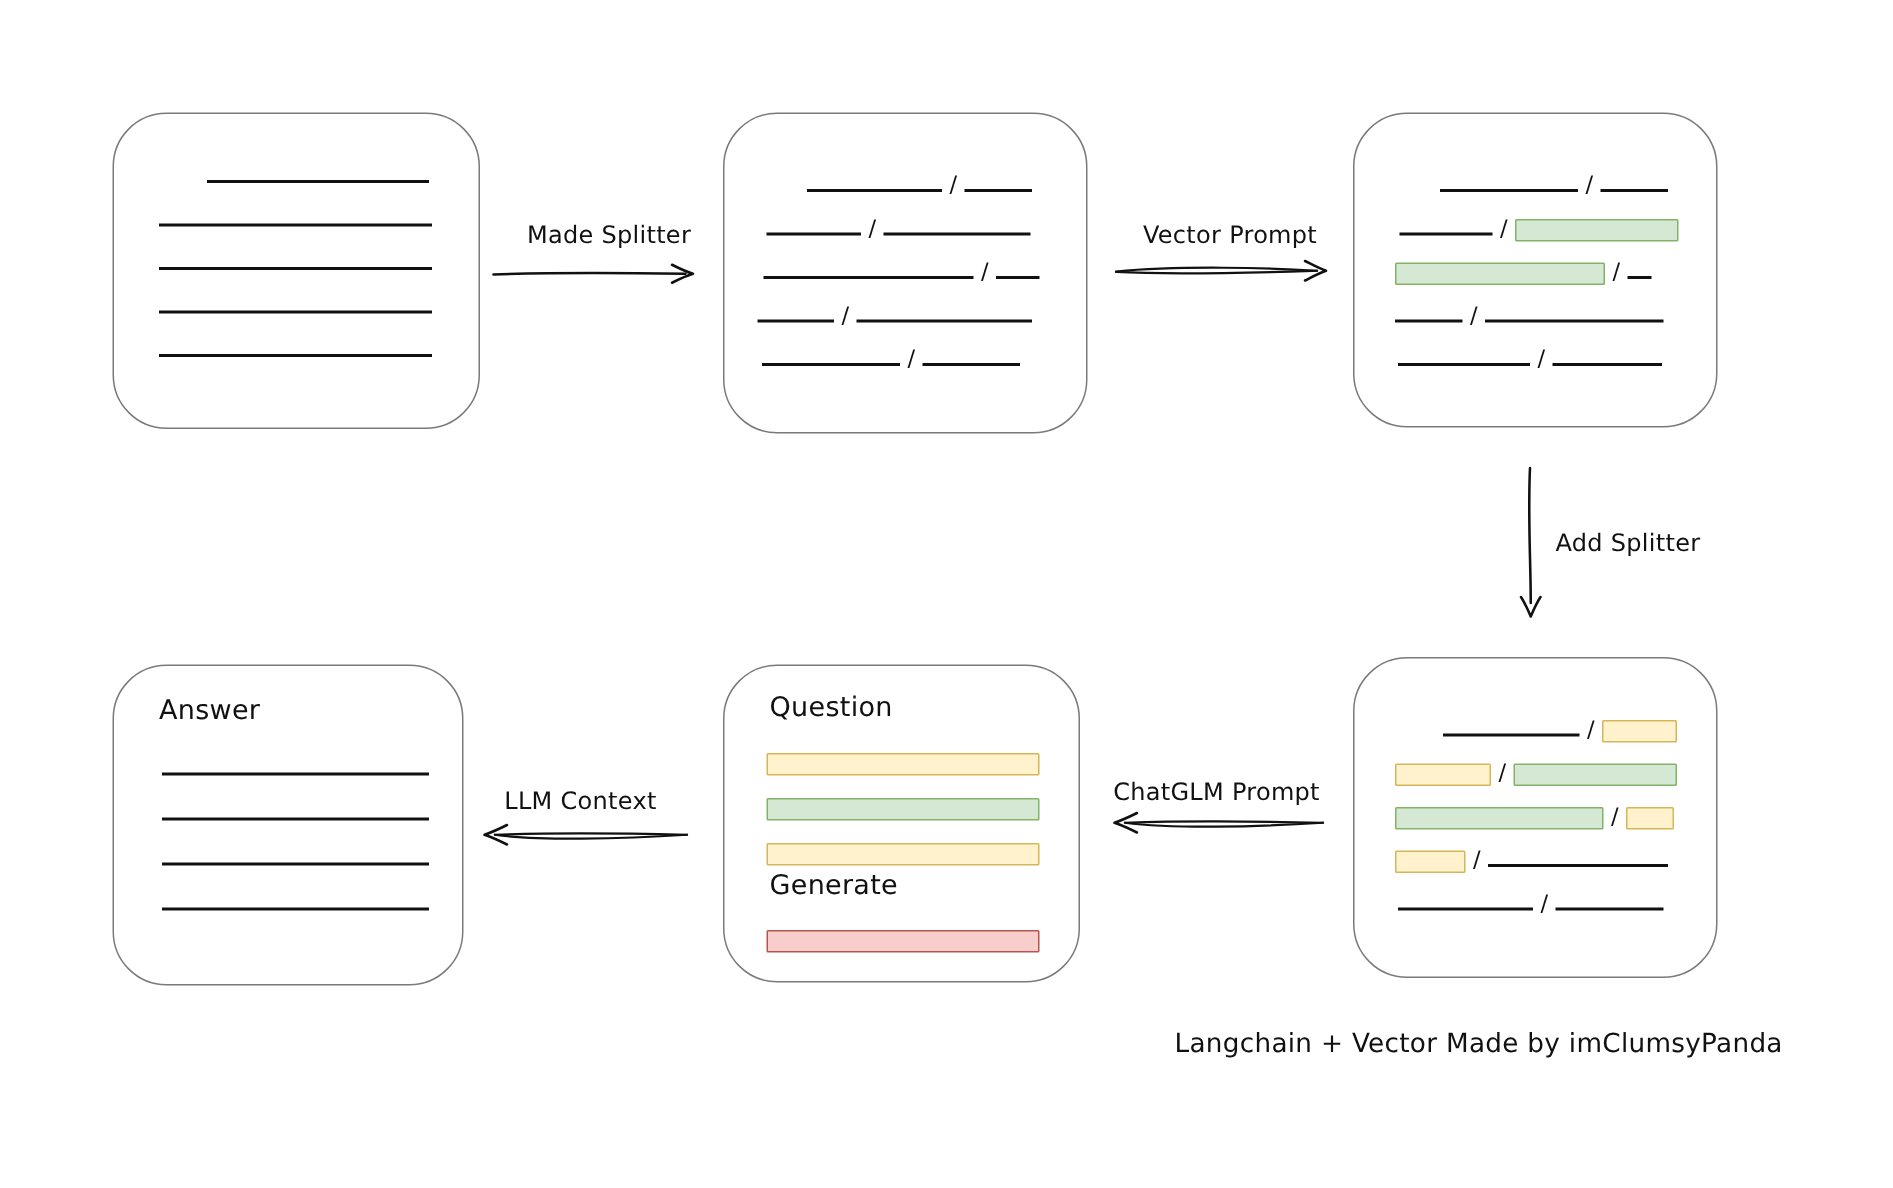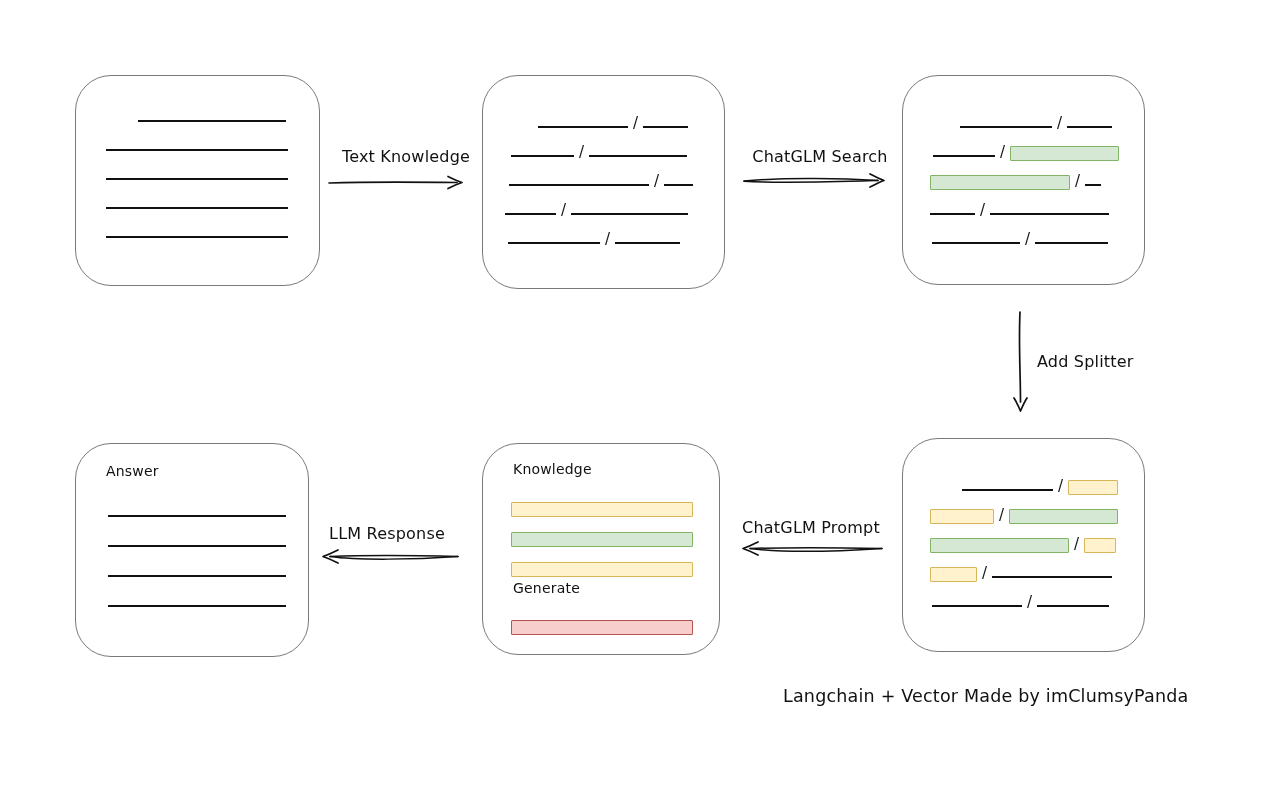--- a/index.html
+++ b/index.html
@@ -17,21 +17,21 @@
   .rows { position:absolute; left:0; right:0; }
   .chunk-row { height:29px; display:flex; align-items:flex-end; }
   .rows-30 .chunk-row { height:30px; }
   .seg-line { height:0; border-bottom:2px solid var(--line-color,#111); margin-bottom:5px; flex:0 0 auto; }
   .seg-slash { font-size:15px; line-height:15px; margin:0 5px 2px 5px; flex:0 0 auto; }
   .seg-bar { height:13px; border:1.5px solid; margin-bottom:1px; flex:0 0 auto; border-radius:1px; }
   .bar-green  { background:var(--green-fill);  border-color:var(--green-border); }
   .bar-yellow { background:var(--yellow-fill); border-color:var(--yellow-border); }
   .bar-red    { background:var(--red-fill);    border-color:var(--red-border); }
   .arrow-label { position:absolute; font-size:16px; letter-spacing:0.2px; text-align:center; white-space:nowrap; }
-  .box-label { position:absolute; font-size:14px; letter-spacing:0.2px; white-space:nowrap;text-align:right; }
+  .box-label { position:absolute; font-size:18px; letter-spacing:0.2px; white-space:nowrap;text-align:right; }
   .arrow-svg { position:absolute; overflow:visible; }
   .arrow-svg path { stroke:#111; fill:none; stroke-linecap:round; }
   #caption { position:absolute; left:783px; top:686px; font-size:17.5px; letter-spacing:0.2px; white-space:nowrap; }
 </style>
 </head>
 <body>
 
 <div>
 
   <div class="box" style="left:75px;top:75px;width:243px;height:209px;">
@@ -138,21 +138,21 @@
         </div>
         <div class="chunk-row">
           <span class="seg-line" style="width: 90px; margin-left: 29px;"></span>
           <span class="seg-slash">/</span>
           <span class="seg-line" style="width: 72px;"></span>
         </div>
       </div>
   </div>
 
   <div class="box" style="left:482px;top:443px;width:236px;height:210px;">
-    <div class="box-label" style="left:30px;top:17px;">Knowledge</div>
+    <div class="box-label" style="left:30px;top:17px;">Question</div>
     <div class="rows rows-30" style="left:28px;top:44px;right:auto;">
         <div class="chunk-row">
           <span class="seg-bar bar-yellow" style="width: 180px;"></span>
         </div>
         <div class="chunk-row">
           <span class="seg-bar bar-green" style="width: 180px;"></span>
         </div>
         <div class="chunk-row">
           <span class="seg-bar bar-yellow" style="width: 180px;"></span>
         </div>
@@ -180,44 +180,44 @@
         <div class="chunk-row">
           <span class="seg-line" style="width: 178px;"></span>
         </div>
       </div>
   </div>
 
   <svg class="arrow-svg" style="left:326px;top:172px;" width="144" height="20">
     <path d="M3,11 C45,9.5 95,10 131,10.5" stroke-width="1.7"></path>
     <path d="M122,4.5 C126,6.5 131,9 136,10.5 M122,16.5 C126,14.5 131,12 136,10.5" stroke-width="1.7"></path>
   </svg>
-  <div class="arrow-label" style="left:332px;top:147px;width:148px;">Text Knowledge</div>
+  <div class="arrow-label" style="left:332px;top:147px;width:148px;">Made Splitter</div>
 
   <svg class="arrow-svg" style="left:741px;top:168px;" width="150" height="26">
     <path d="M3,13 C45,9 105,10.5 137,12.5" stroke-width="1.5"></path>
     <path d="M3,13.3 C45,15.5 105,13.5 137,12.5" stroke-width="1.5"></path>
     <path d="M129,6 C133,8 138,10.8 143,12.5 M129,19 C133,17 138,14.2 143,12.5" stroke-width="1.7"></path>
   </svg>
-  <div class="arrow-label" style="left:745px;top:147px;width:150px;">ChatGLM Search</div>
+  <div class="arrow-label" style="left:745px;top:147px;width:150px;">Vector Prompt</div>
 
   <svg class="arrow-svg" style="left:1009px;top:309px;" width="24" height="110">
     <path d="M11,3 C9.5,35 11.5,65 11.5,93" stroke-width="1.7"></path>
     <path d="M5,89 C7,92 9.8,98 11.5,102 M18,89 C16,92 13.2,98 11.5,102" stroke-width="1.7"></path>
   </svg>
   <div class="arrow-label" style="left:1037px;top:352px;text-align:left;">Add Splitter</div>
 
   <svg class="arrow-svg" style="left:736px;top:538px;" width="150" height="24">
     <path d="M146,10.5 C100,13.5 45,14.5 14,10.5" stroke-width="1.5"></path>
     <path d="M146,10.5 C100,9.5 45,9.5 14,10.5" stroke-width="1.5"></path>
     <path d="M22,4 C18,6 12,8.8 7,10.5 M22,17 C18,15 12,12.2 7,10.5" stroke-width="1.7"></path>
   </svg>
   <div class="arrow-label" style="left:736px;top:518px;width:150px;">ChatGLM Prompt</div>
 
   <svg class="arrow-svg" style="left:316px;top:546px;" width="146" height="24">
     <path d="M142,10.5 C98,13.5 42,14.5 14,10.5" stroke-width="1.5"></path>
     <path d="M142,10.5 C98,9.5 42,9.5 14,10.5" stroke-width="1.5"></path>
     <path d="M22,4 C18,6 12,8.8 7,10.5 M22,17 C18,15 12,12.2 7,10.5" stroke-width="1.7"></path>
   </svg>
-  <div class="arrow-label" style="left:312px;top:524px;width:150px;">LLM Response</div>
+  <div class="arrow-label" style="left:312px;top:524px;width:150px;">LLM Context</div>
 
   <div id="caption">Langchain + Vector Made by imClumsyPanda</div>
 
 </div>
 
 </body></html>

